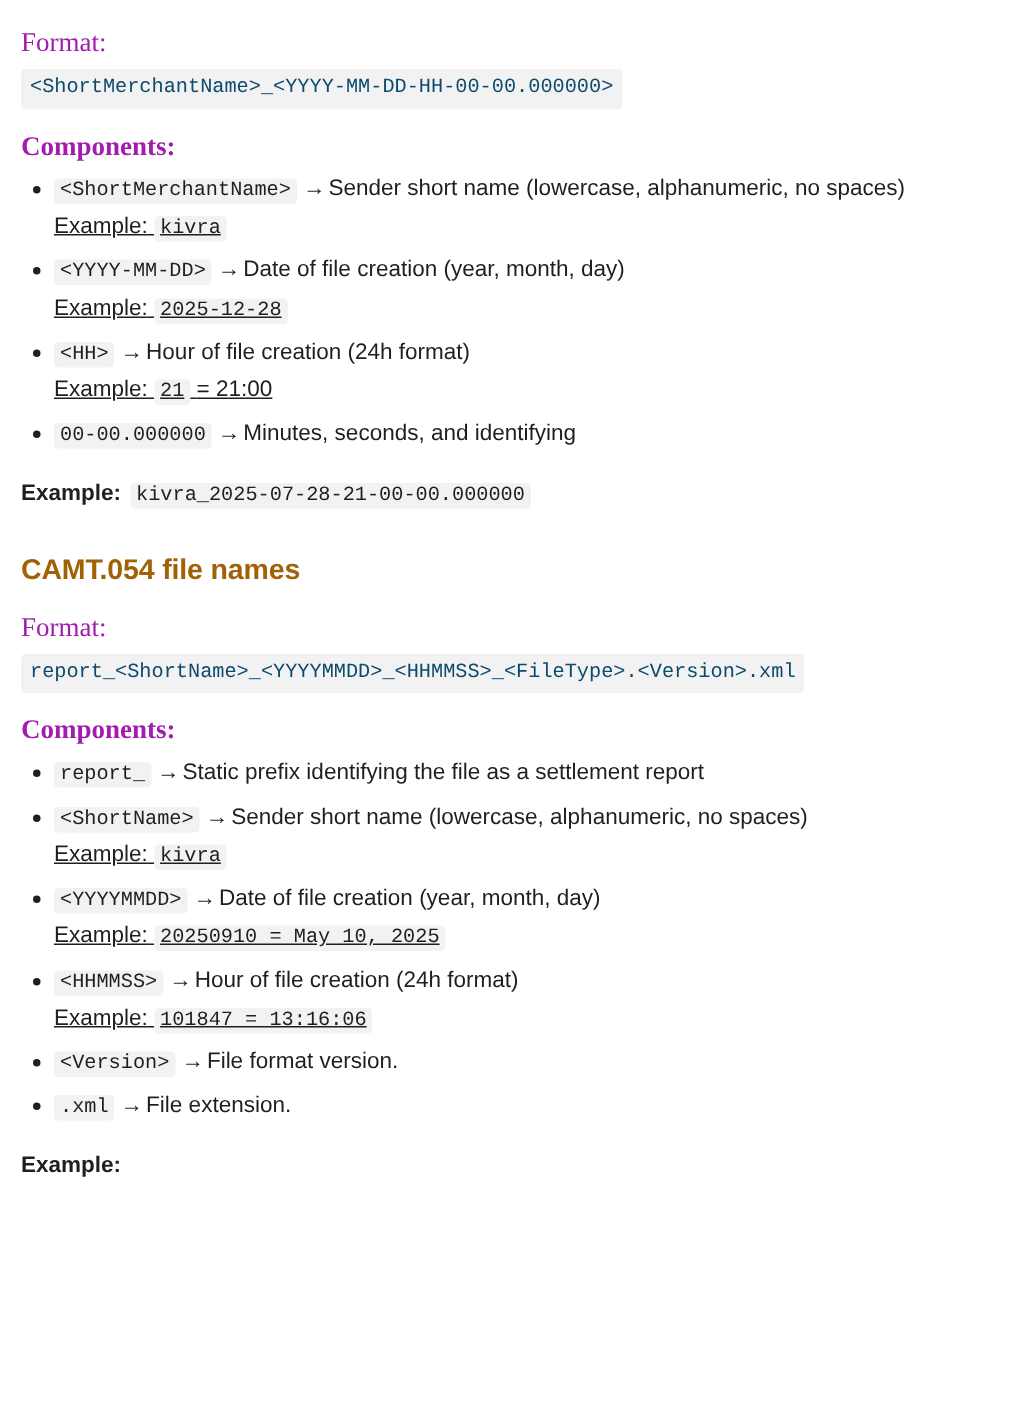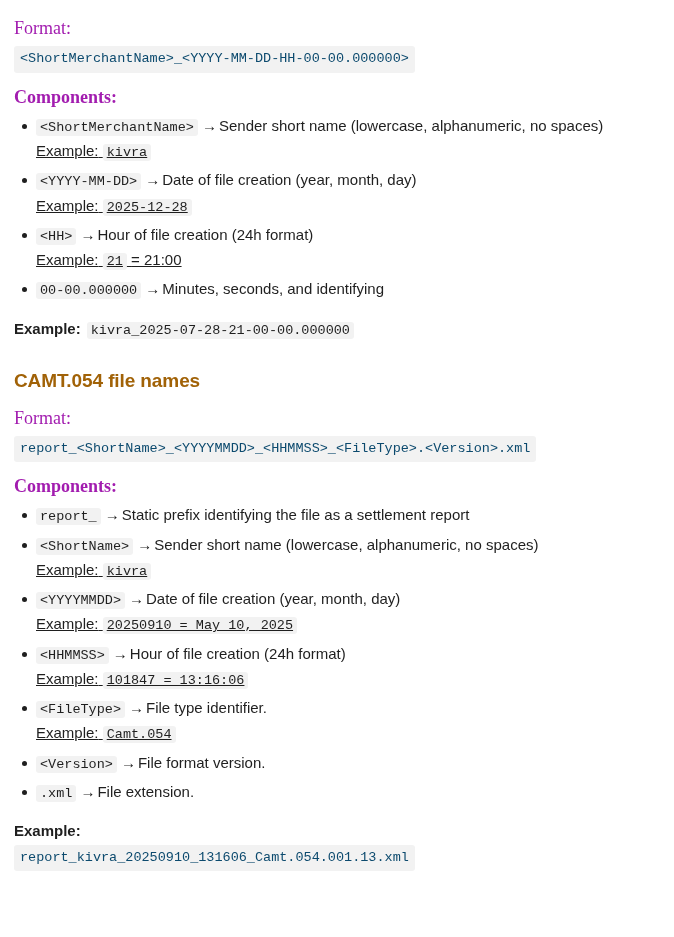--- a/index.html
+++ b/index.html
@@ -181,31 +181,23 @@
         </div>
       </li>
       <li>
         <code>&lt;HHMMSS&gt;</code><span class="arrow">→</span><span class="desc">Hour of file creation (24h format)</span>
         <div class="example-line">
           <span>Example:</span>
           <code>101847 = 13:16:06</code>
         </div>
       </li>
       <li>
-        <code>&lt;FileType&gt;</code><span class="arrow">→</span><span class="desc">File type identifier.</span>
-        <div class="example-line">
-          <span>Example:</span>
-          <code>Camt.054</code>
-        </div>
-      </li>
-      <li>
         <code>&lt;Version&gt;</code><span class="arrow">→</span><span class="desc">File format version.</span>
       </li>
       <li>
         <code>.xml</code><span class="arrow">→</span><span class="desc">File extension.</span>
       </li>
     </ul>
 
     <div class="final-example-label">Example:</div>
-    <div class="format-block">report_kivra_20250910_131606_Camt.054.001.13.xml</div>
   </div>
 
 </div>
 
 </body></html>

